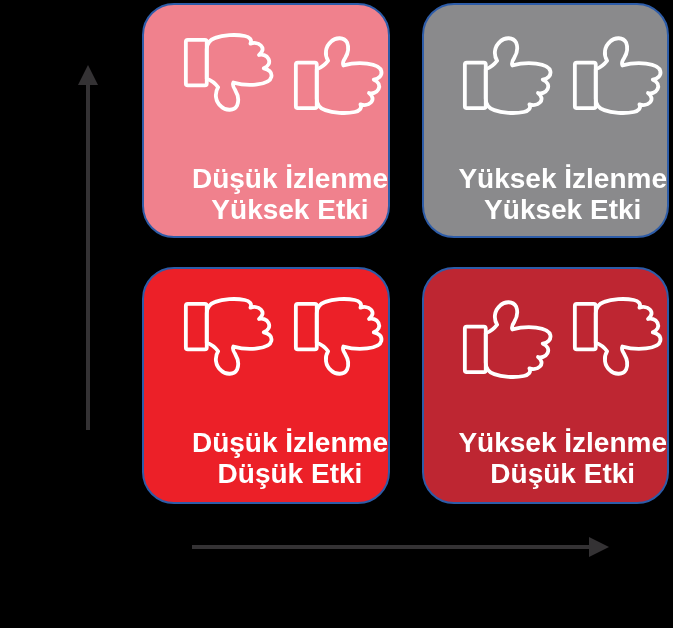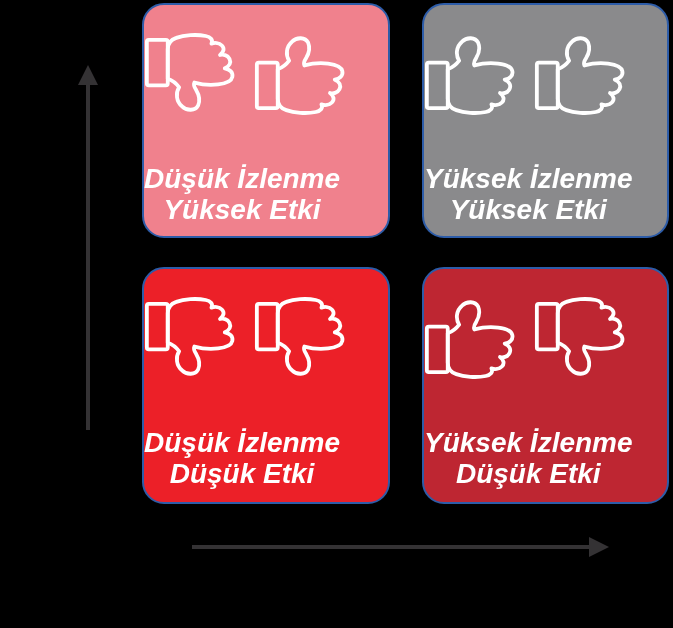--- a/index.html
+++ b/index.html
@@ -21,22 +21,22 @@
           border-bottom:20px solid var(--arrow,#343234);}
   .x-line{left:192px;top:545px;width:400px;height:4px;background:var(--arrow,#343234);}
   .x-head{left:589px;top:537px;width:0;height:0;
           border-top:10px solid transparent;border-bottom:10px solid transparent;
           border-left:20px solid var(--arrow,#343234);}
   
   .quadrant{
     position:absolute;
     box-sizing:border-box;
     border:2px solid var(--border,#2D5CA8);
-    border-radius:22px;
-    display:flex;flex-direction:column;align-items:flex-start;font-style:italic;
+    border-radius:32px;
+    display:flex;flex-direction:column;align-items:flex-end;
   }
   .q-tl{left:142px;top:3px;width:248px;height:235px;}
   .q-tr{left:422px;top:3px;width:247px;height:235px;}
   .q-bl{left:142px;top:267px;width:248px;height:237px;}
   .q-br{left:422px;top:267px;width:247px;height:237px;}
   .icons{
     display:flex;gap:15px;align-items:center;justify-content:center;
     margin-top:28px;height:82px;
   }
   .thumb{width:95px;height:80px;overflow:visible;}

